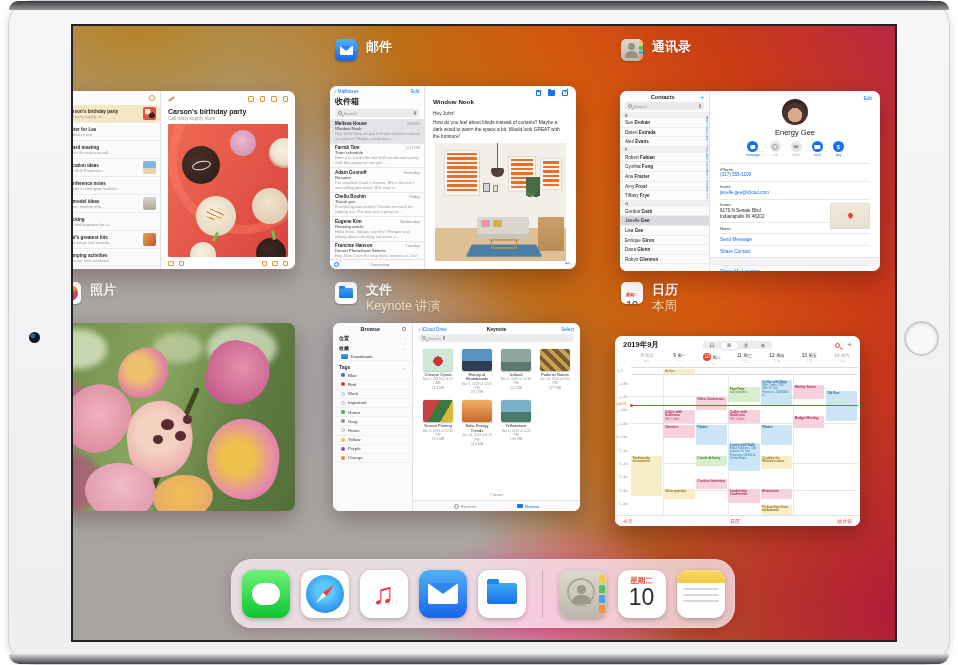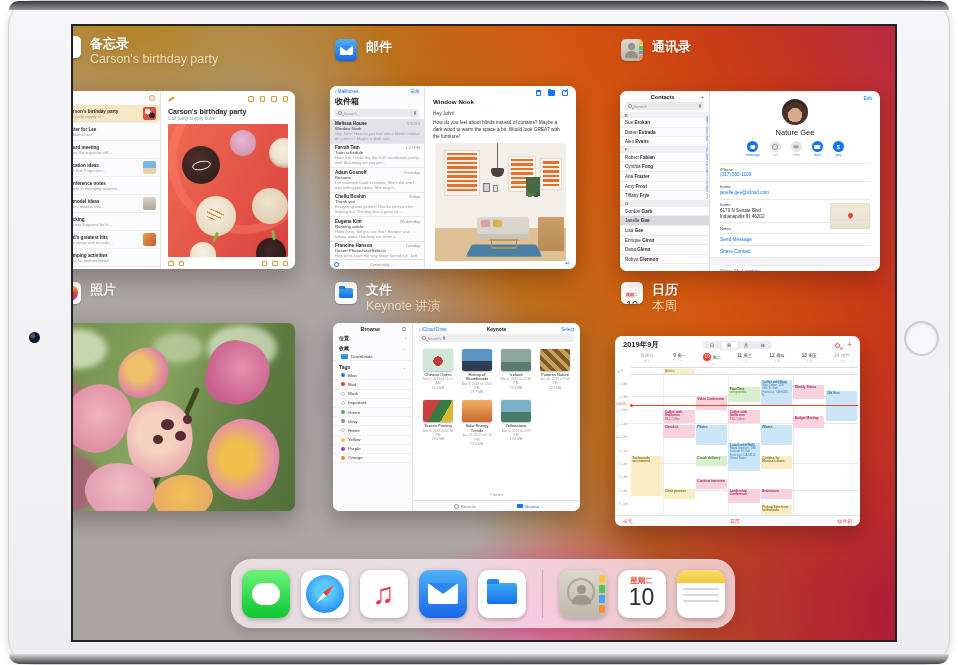--- a/index.html
+++ b/index.html
@@ -300,27 +300,20 @@
 
 <div class="stage">
   <div class="frame">
     <div class="edge-top"></div>
     <div class="edge-bottom"></div>
     <div class="camera"></div>
     <div class="home-btn"></div>
 
     <div class="screen">
 
-      <div class="applabel l-notes">
-        <span class="mini-icon mi-notes"><span class="top"></span><span class="ln"></span><span class="ln"></span></span>
-        <span>
-            <span class="al-t">备忘录</span>
-            <span class="al-s">Carson's birthday party</span>
-          </span>
-      </div>
       <div class="applabel l-mail">
         <span class="mini-icon mi-mail">
             <i></i>
           </span>
         <span>
             <span class="al-t">邮件</span>
           </span>
       </div>
       <div class="applabel l-contacts">
         <span class="mini-icon mi-contacts">
@@ -626,21 +619,21 @@
               <div>V</div>
               <div>W</div>
               <div>X</div>
               <div>Y</div>
               <div>Z</div>
             </div>
         </div>
         <div class="ct-detail">
           <div class="ct-edit">Edit</div>
           <div class="ct-avatar"></div>
-          <div class="ct-name">Nature Gee</div>
+          <div class="ct-name">Energy Gee</div>
           <div class="ct-actions" id="contact-actions">
               <div class="ca-btn">
                 <div class="ca-circle ic-message"></div>
                 <div class="ca-lb">message</div>
               </div>
               <div class="ca-btn dis">
                 <div class="ca-circle ic-phone"></div>
                 <div class="ca-lb">call</div>
               </div>
               <div class="ca-btn dis">

